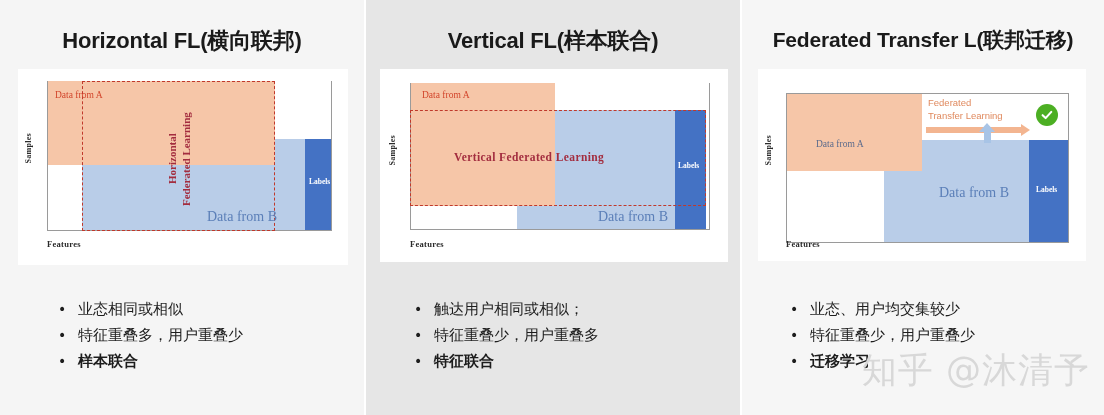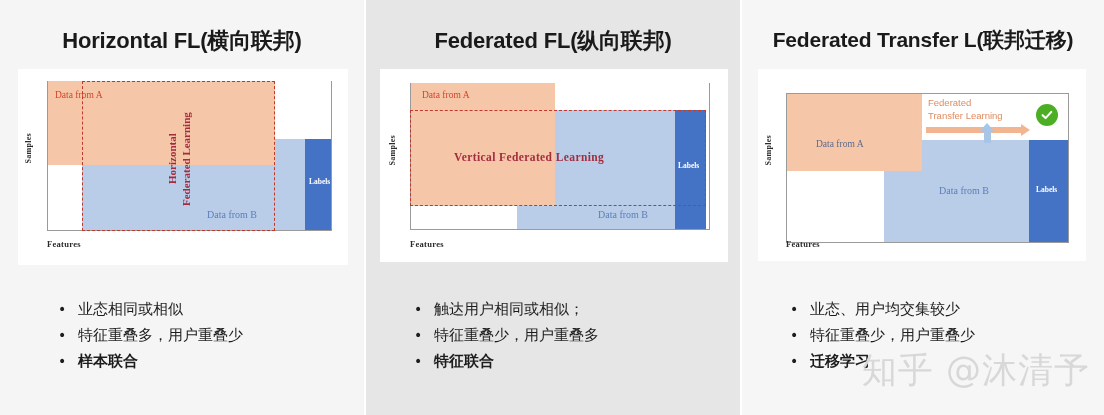--- a/index.html
+++ b/index.html
@@ -54,21 +54,21 @@
   .orange{background:#f6c6a8;}
   .lblue{background:#b9cde8;}
   .dblue{background:#4472c4;}
 
   .lbl{
     position:absolute;
     font-family:"Liberation Serif","DejaVu Serif",serif;
     white-space:nowrap;
   }
   .lbl-a{color:#d2452b;font-size:9.5px;}
-  .lbl-b{color:#5b7fb8;font-size:10px;}
+  .lbl-b{color:#5b7fb8;font-size:14px;}
   .lbl-labels{color:#ffffff;font-size:7.5px;font-weight:bold;}
   .lbl-fl{color:#a32d3f;font-weight:bold;}
 
   .dash{
     position:absolute;border:1.4px dashed #c0392b;box-sizing:border-box;
     background:transparent;
   }
   .hairline{position:absolute;background:#9a9a9a;}
 
   
@@ -177,21 +177,21 @@
       <div class="bullet strong">
         <span class="dot">•</span>
         <span class="txt">样本联合</span>
       </div>
     </div>
   </div>
 
   <div class="col sep"></div>
 
   <div class="col c2">
-    <div class="title">Federated FL(纵向联邦)</div>
+    <div class="title">Vertical FL(样本联合)</div>
 
     <div class="figcard">
       <div class="axis-y" style="left:8px;top:66px;">Samples</div>
 
       <div class="plot" style="left:30px;top:14px;width:300px;height:147px;">
 
         <div class="blk orange" style="left:0;top:0;width:145px;height:123px;"></div>
 
         <div class="blk lblue" style="left:145px;top:27px;width:120px;height:120px;"></div>
 

